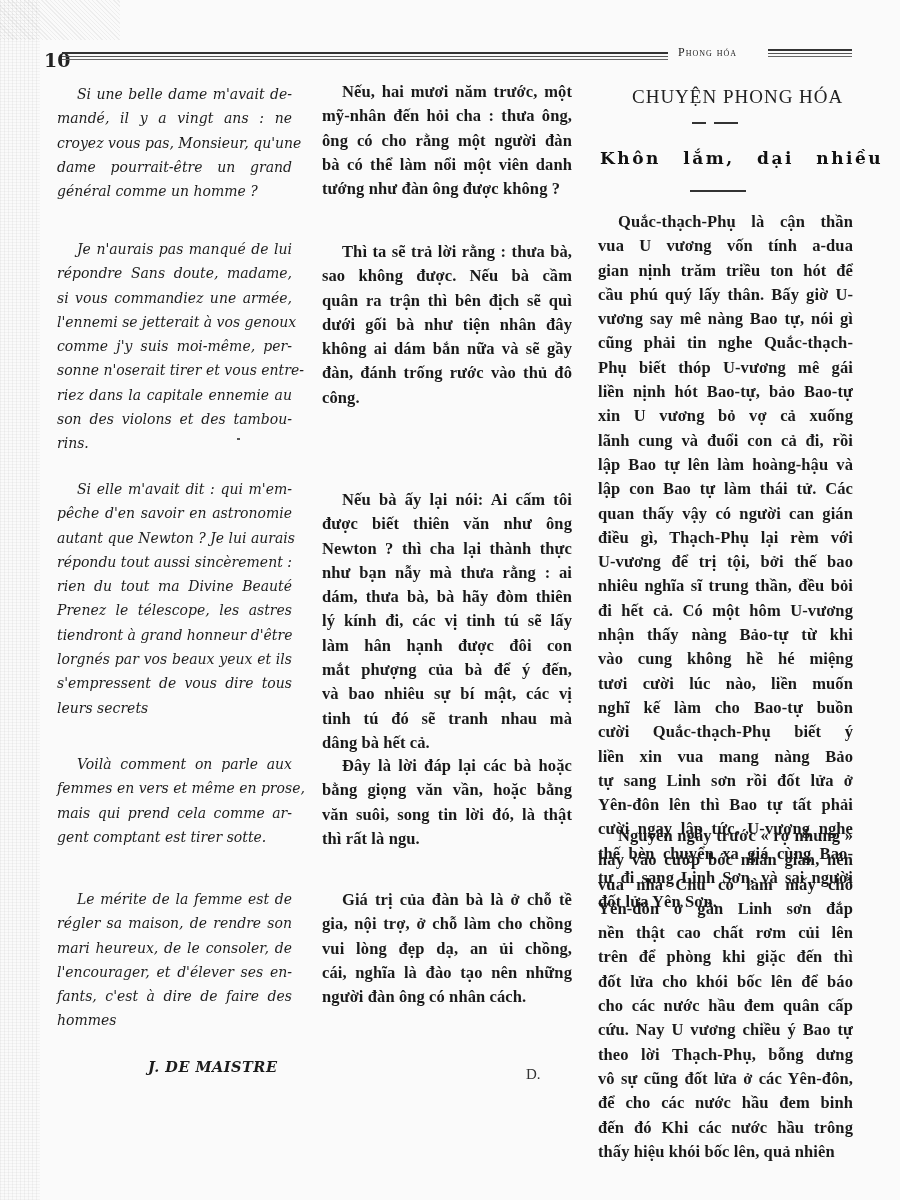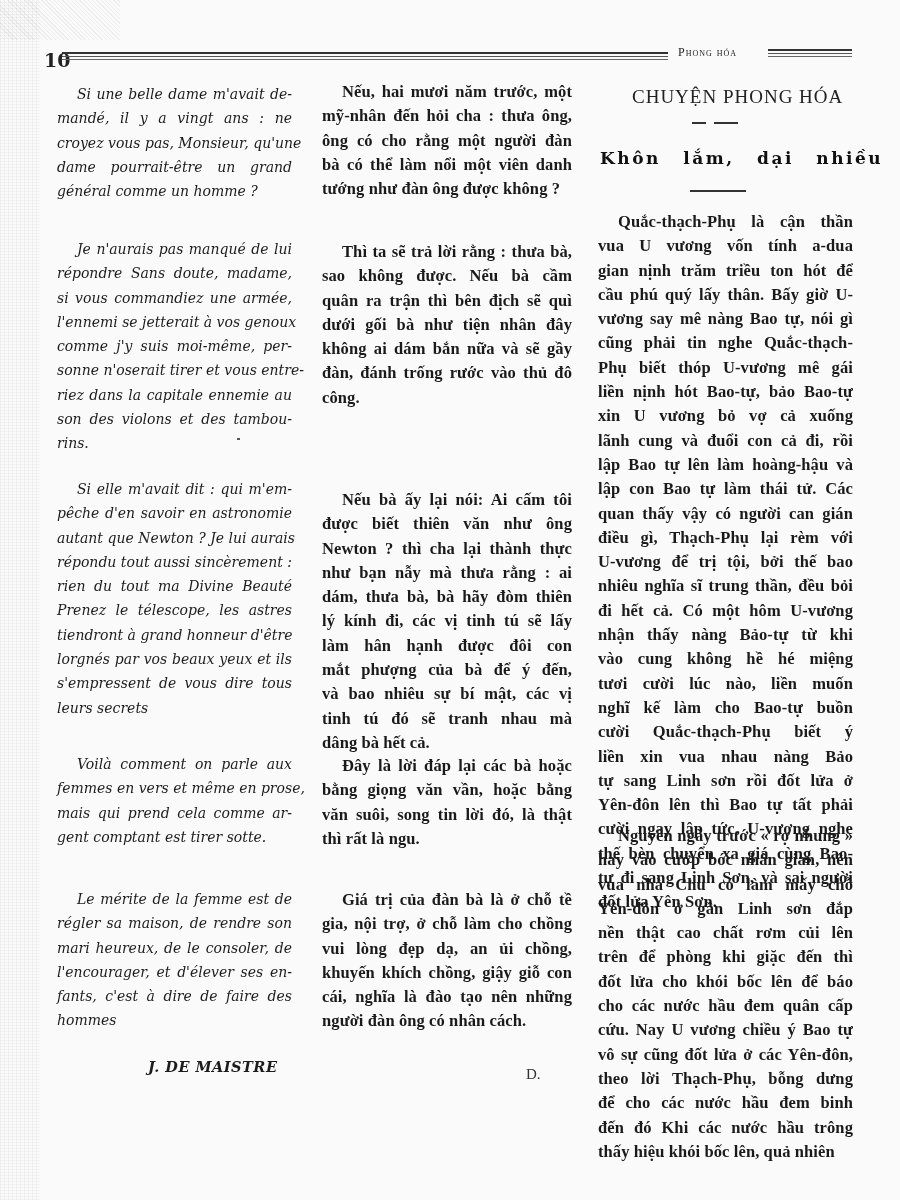--- a/index.html
+++ b/index.html
@@ -212,21 +212,20 @@
           <span class="line">bằng giọng văn vần, hoặc bằng</span>
           <span class="line">văn suôi, song tin lời đó, là thật</span>
           <span class="line last">thì rất là ngu.</span>
         </p>
       </div>
     <div class="para" style="top:806px">
         <p class="vn">
           <span class="line indent">Giá trị của đàn bà là ở chỗ tề</span>
           <span class="line">gia, nội trợ, ở chỗ làm cho chồng</span>
           <span class="line">vui lòng đẹp dạ, an ủi chồng,</span>
-          <span class="line">khuyến khích chồng, giậy giỗ con</span>
           <span class="line">cái, nghĩa là đào tạo nên những</span>
           <span class="line last">người đàn ông có nhân cách.</span>
         </p>
       </div>
   </div>
   <div class="signature-vn">D.</div>
 
   <div class="column-title">CHUYỆN PHONG HÓA</div>
   <div class="title-dash" style="left:692px; top:122px; width:14px;"></div>
   <div class="title-dash" style="left:714px; top:122px; width:24px;"></div>
@@ -251,41 +250,41 @@
           <span class="line">quan thấy vậy có người can gián</span>
           <span class="line">điều gì, Thạch-Phụ lại rèm với</span>
           <span class="line">U-vương để trị tội, bởi thế bao</span>
           <span class="line">nhiêu nghĩa sĩ trung thần, đều bỏi</span>
           <span class="line">đi hết cả. Có một hôm U-vương</span>
           <span class="line">nhận thấy nàng Bảo-tự từ khi</span>
           <span class="line">vào cung không hề hé miệng</span>
           <span class="line">tươi cười lúc nào, liền muốn</span>
           <span class="line">nghĩ kế làm cho Bao-tự buồn</span>
           <span class="line">cười Quắc-thạch-Phụ biết ý</span>
-          <span class="line">liền xin vua nhau nàng Bảo</span>
+          <span class="line">liền xin vua mang nàng Bảo</span>
           <span class="line">tự sang Linh sơn rồi đốt lửa ở</span>
           <span class="line">Yên-đôn lên thì Bao tự tất phải</span>
           <span class="line">cười ngay lập tức. U-vương nghe</span>
           <span class="line">thế bèn chuyển xa giá cùng Bao-</span>
           <span class="line">tự đi sang Linh Sơn, và sai người</span>
           <span class="line last">đốt lửa Yên Sơn.</span>
         </p>
       </div>
     <div class="para" style="top:614px">
         <p class="vn">
           <span class="line indent">Nguyên ngày trước « rợ nhung »</span>
           <span class="line">hay vào cướp bóc nhân gian, nên</span>
           <span class="line">vua nhà Chu có làm mấy chỗ</span>
           <span class="line">Yên-đôn ở gần Linh sơn đắp</span>
           <span class="line">nền thật cao chất rơm củi lên</span>
           <span class="line">trên để phòng khi giặc đến thì</span>
           <span class="line">đốt lửa cho khói bốc lên để báo</span>
           <span class="line">cho các nước hầu đem quân cấp</span>
           <span class="line">cứu. Nay U vương chiều ý Bao tự</span>
+          <span class="line">theo lời Thạch-Phụ, bỗng dưng</span>
           <span class="line">vô sự cũng đốt lửa ở các Yên-đôn,</span>
-          <span class="line">theo lời Thạch-Phụ, bỗng dưng</span>
           <span class="line">để cho các nước hầu đem binh</span>
           <span class="line">đến đó Khi các nước hầu trông</span>
           <span class="line last">thấy hiệu khói bốc lên, quả nhiên</span>
         </p>
       </div>
   </div>
 </div>
 
 </body></html>

